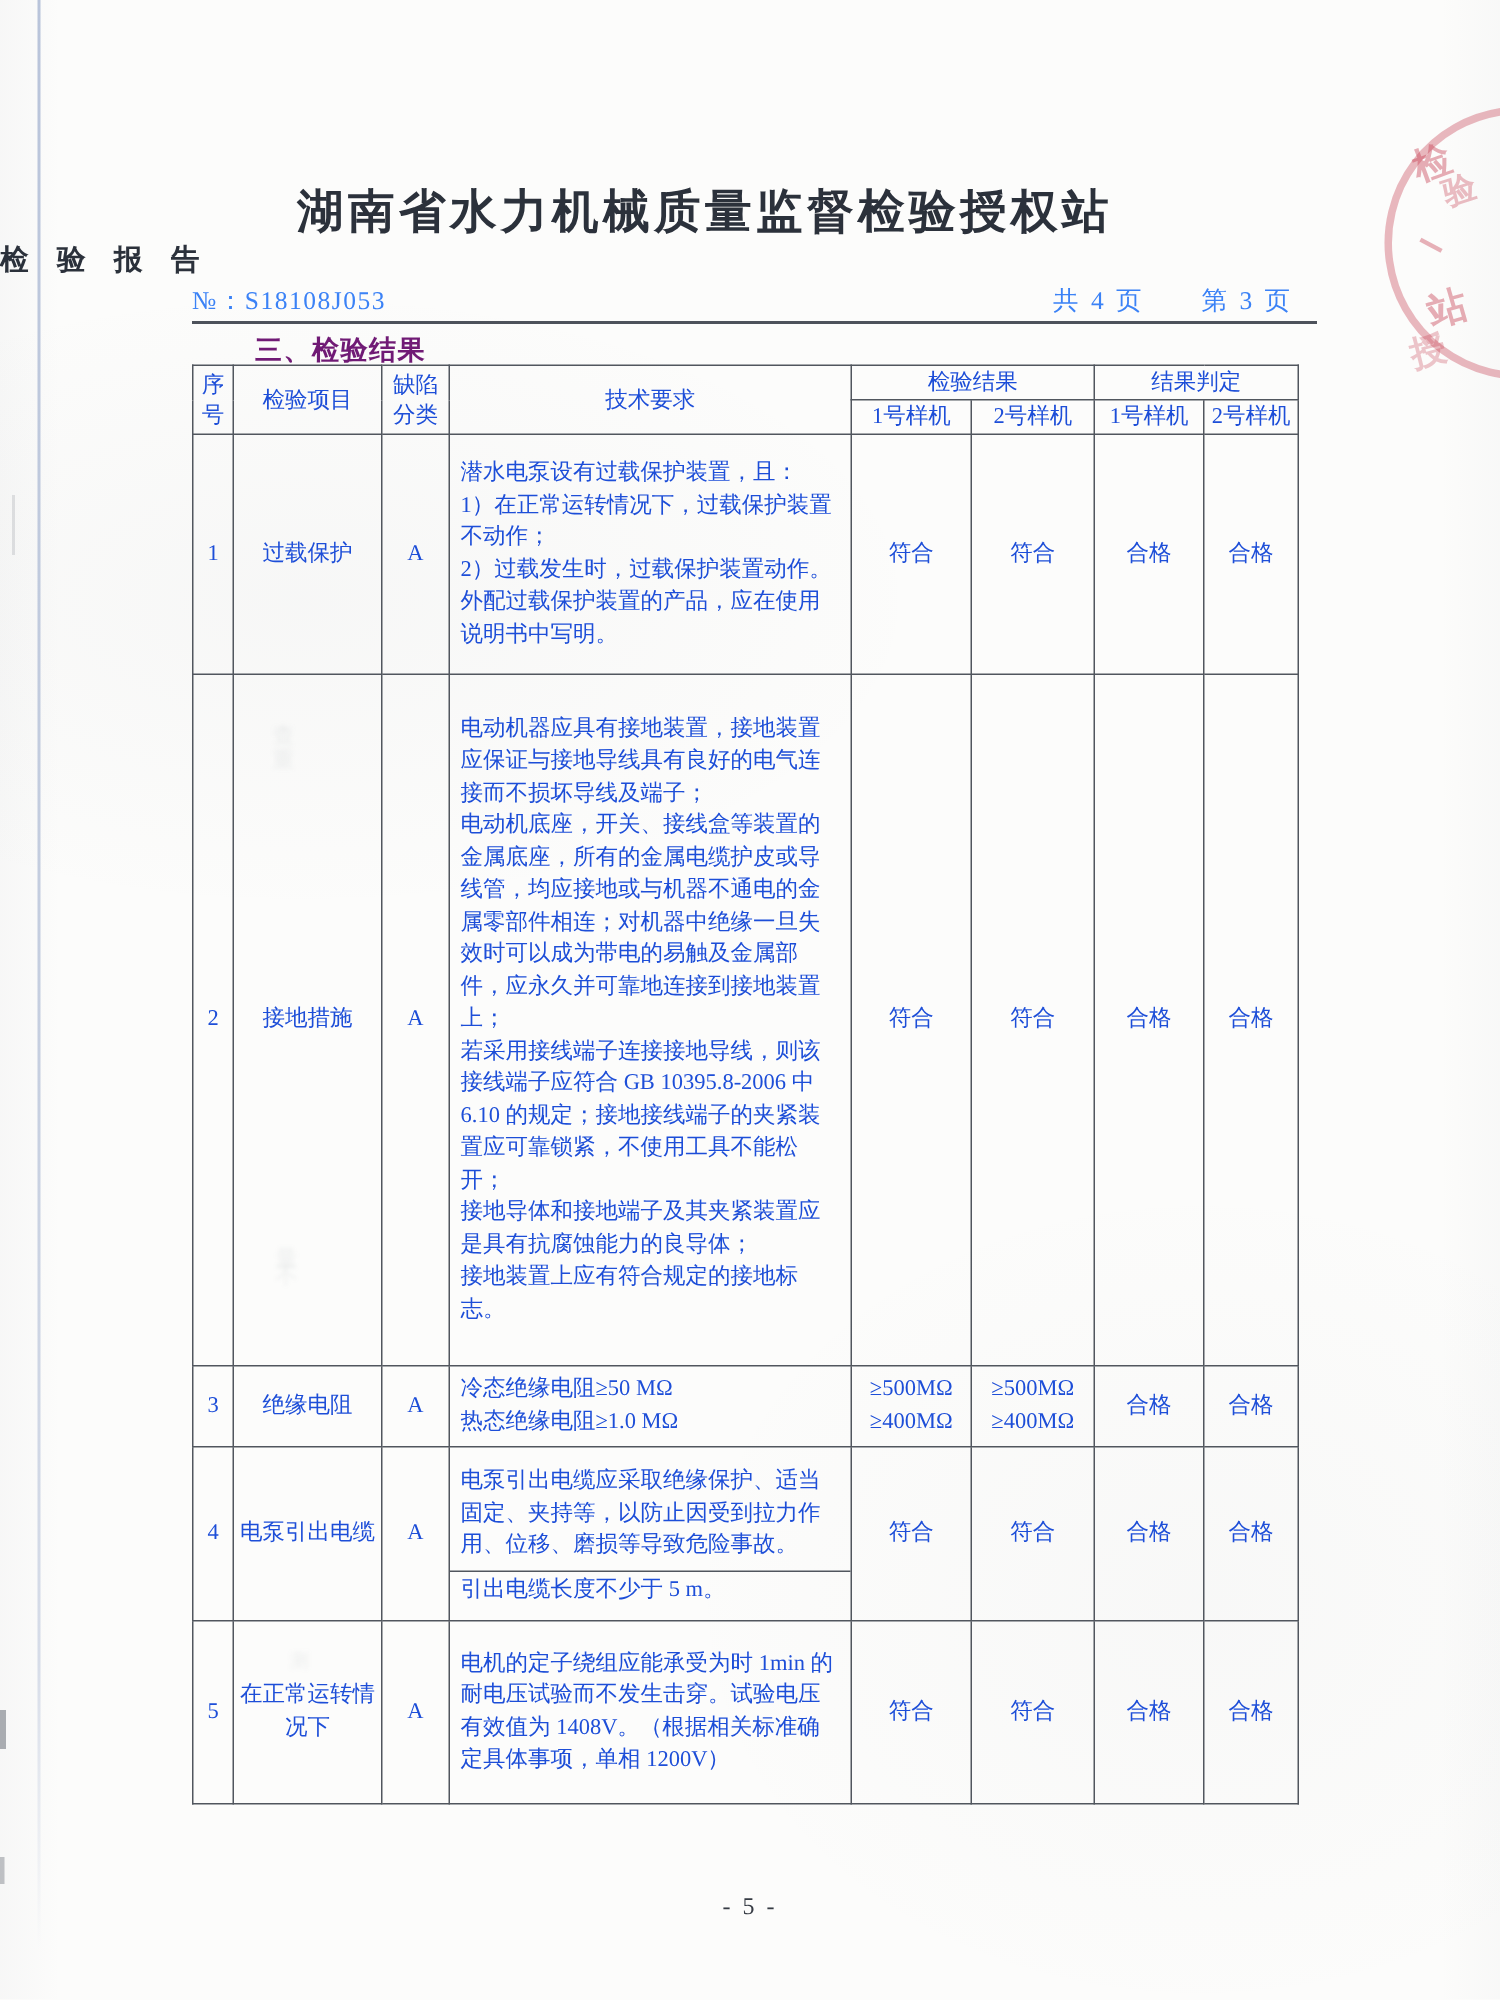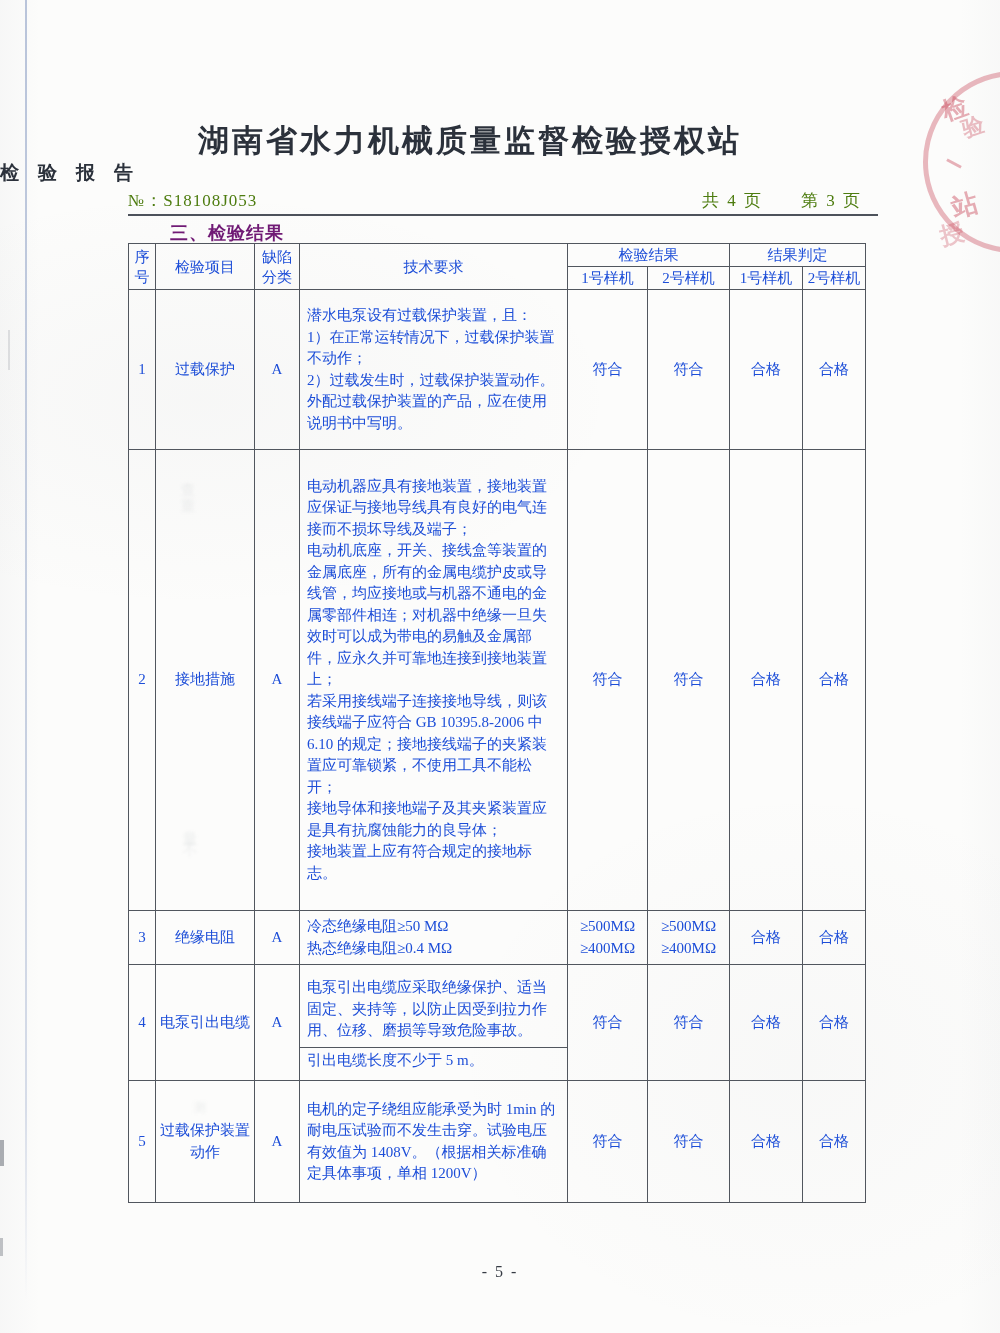--- a/index.html
+++ b/index.html
@@ -35,21 +35,21 @@
     letter-spacing: 3px; color: #2b313b;
   }
   .report-title {
     position: absolute; top: 160px; left: 0; width: 1000px;
     text-align: left; font-size: 19px; font-weight: bold;
     color: #2b313b;
   }
   .no-line {
     position: absolute; top: 190px; left: 128px; width: 750px; height: 26px;
     border-bottom: 2px solid #4d525b;
-    font-size: 17px; color: #4d7c0f;
+    font-size: 17px; color: #3b82f6;
   }
   .no-left { position: absolute; left: 0; bottom: 2px; letter-spacing: 1px; }
   .no-right { position: absolute; right: 16px; bottom: 2px; letter-spacing: 2px; }
   .section-title {
     position: absolute; top: 221px; left: 170px;
     font-size: 18px; font-weight: bold; color: #701a75; letter-spacing: 1px;
   }
 
   table.report {
     position: absolute; top: 243px; left: 128px;
@@ -181,21 +181,21 @@
       <td>符合</td>
       <td>符合</td>
       <td>合格</td>
       <td>合格</td>
     </tr>
     <tr style="height:54px">
       <td class="seq">3</td>
       <td>绝缘电阻</td>
       <td>A</td>
       <td class="tech preline">冷态绝缘电阻≥50 MΩ
-热态绝缘电阻≥0.4 MΩ</td>
+热态绝缘电阻≥1.0 MΩ</td>
       <td class="preline">≥500MΩ
 ≥400MΩ</td>
       <td class="preline">≥500MΩ
 ≥400MΩ</td>
       <td>合格</td>
       <td>合格</td>
     </tr>
     <tr style="height:116px">
       <td class="seq">4</td>
       <td>电泵引出电缆</td>
@@ -204,21 +204,21 @@
         <div class="subcell-1">电泵引出电缆应采取绝缘保护、适当固定、夹持等，以防止因受到拉力作用、位移、磨损等导致危险事故。</div>
         <div class="subcell-2">引出电缆长度不少于 5 m。</div>
       </td>
       <td>符合</td>
       <td>符合</td>
       <td>合格</td>
       <td>合格</td>
     </tr>
     <tr style="height:122px">
       <td class="seq">5</td>
-      <td>过载保护装置动作</td>
+      <td>在正常运转情况下</td>
       <td>A</td>
       <td class="tech preline">电机的定子绕组应能承受为时 1min 的耐电压试验而不发生击穿。试验电压有效值为 1408V。（根据相关标准确定具体事项，单相 1200V）</td>
       <td>符合</td>
       <td>符合</td>
       <td>合格</td>
       <td>合格</td>
     </tr>
   </tbody>
 </table>
 

